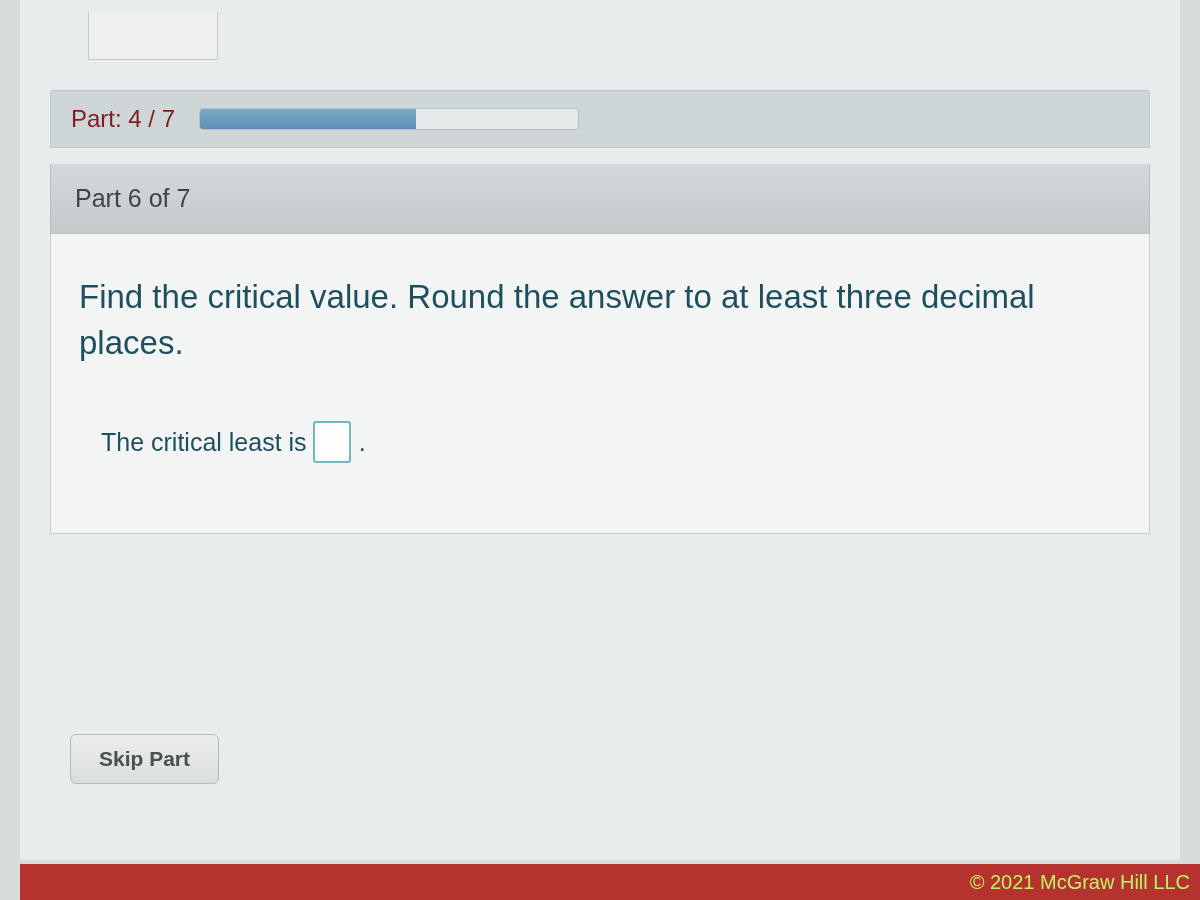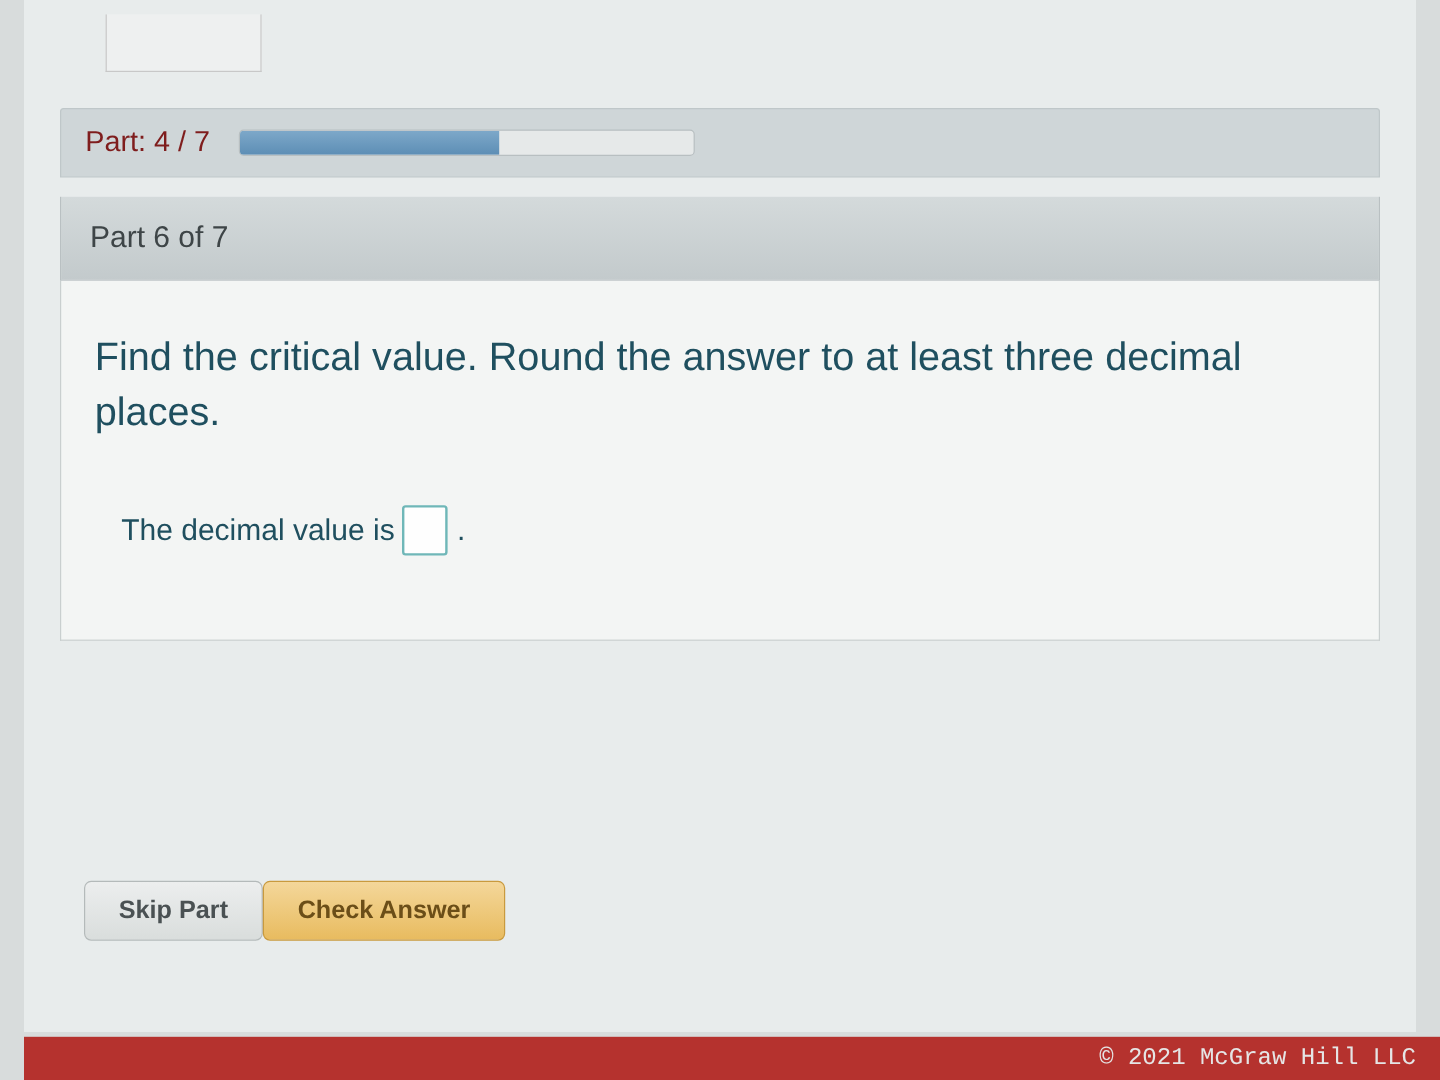--- a/index.html
+++ b/index.html
@@ -100,20 +100,21 @@
       font-size: 20px;
       text-align: center;
     }
     .period {
       font-size: 25px;
       color: #1f4f5f;
       margin-left: 2px;
     }
     .action-row {
       display: flex;
+      gap: 30px;
       margin-top: 200px;
       padding-left: 20px;
     }
     .btn {
       font-size: 21px;
       font-weight: 600;
       padding: 12px 28px;
       border-radius: 6px;
       cursor: pointer;
       border: 1px solid #b4baba;
@@ -127,27 +128,26 @@
       border: 1px solid #c99a3e;
       color: #6b4e18;
     }
     .footer-bar {
       position: absolute;
       bottom: 0;
       left: 20px;
       right: 0;
       height: 36px;
       background: #b5322e;
-      color: #e5e5e5;
+      color: #bef264;
       font-size: 20px;
       display: flex;
       align-items: center;
       justify-content: flex-end;
-      padding-right: 20px;
-      font-family: Liberation Mono, monospace;
+      padding-right: 10px;
     }
   </style>
 </head>
 <body>
 
 <div class="page-frame">
 
   <div class="top-fragment"></div>
 
   <div class="progress-header">
@@ -155,28 +155,27 @@
     <div class="progress-bar-track">
       <div class="progress-bar-fill" style="width: 57%;"></div>
     </div>
   </div>
 
   <div class="part-subheader">Part 6 of 7</div>
 
   <div class="question-panel">
     <div class="question-text">Find the critical value. Round the answer to at least three decimal places.</div>
     <div class="answer-line">
-      <span>The decimal value is</span>
+      <span>The critical least is</span>
       <input type="text" class="answer-box" value="" style="">
       <span class="period">.</span>
     </div>
   </div>
 
   <div class="action-row">
     <button class="btn btn-skip">Skip Part</button>
-    <button class="btn btn-check">Check Answer</button>
   </div>
 
 </div>
 
 <div class="footer-bar">
   <span>© 2021 McGraw Hill LLC</span>
 </div>
 
 </body></html>

